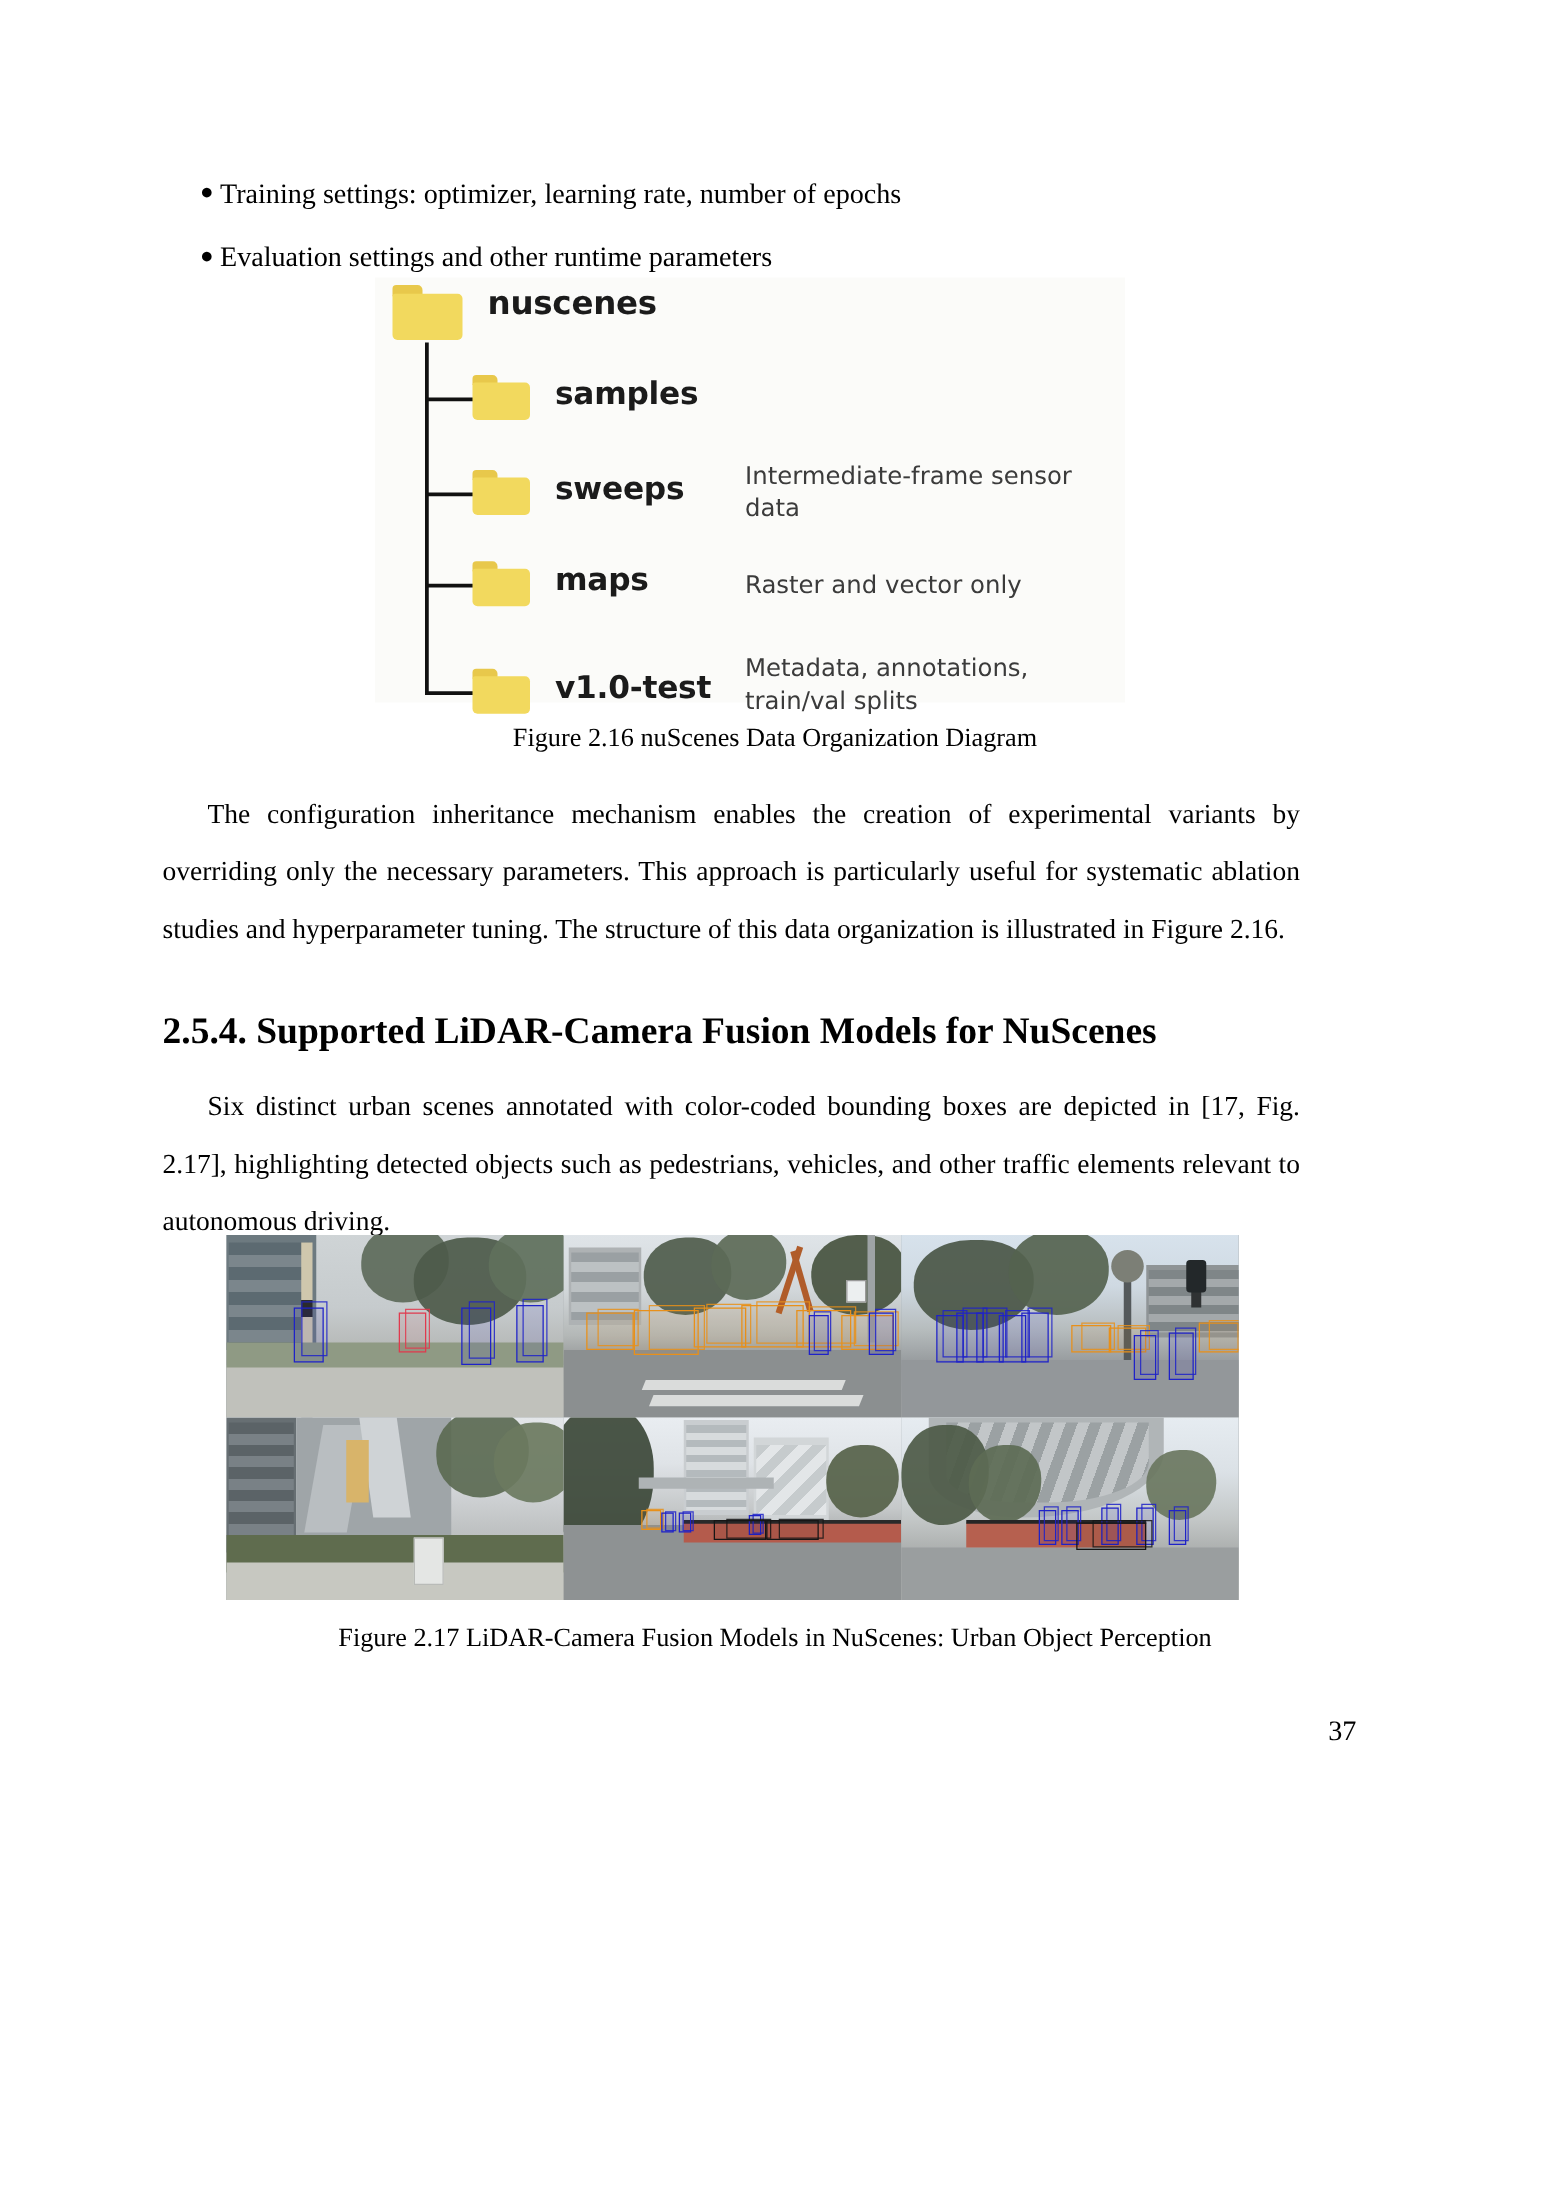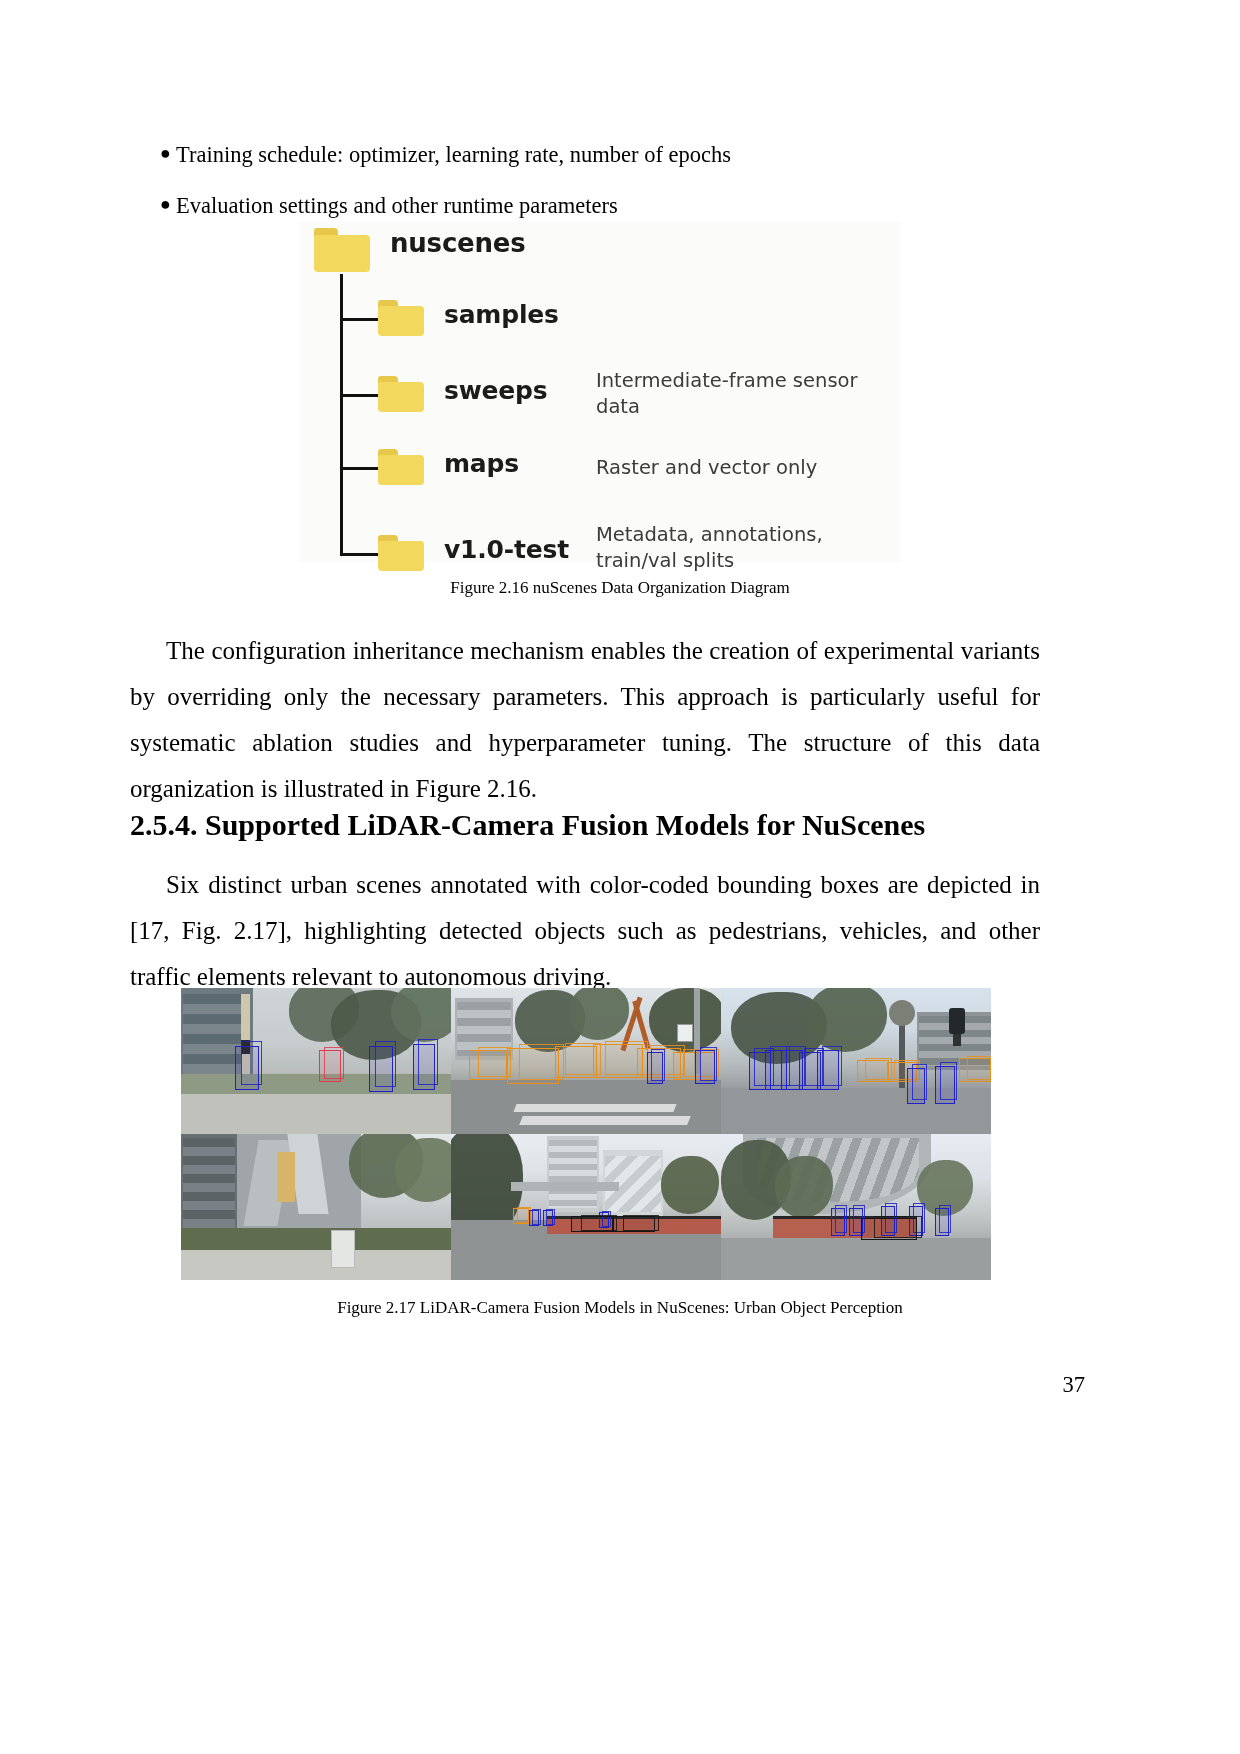--- a/index.html
+++ b/index.html
@@ -112,29 +112,29 @@
     position: absolute;
     background: #111111;
     height: 3px;
   }
 
   
   .caption {
     position: absolute;
     width: 100%;
     text-align: center;
-    font-size: 17px;
+    font-size: 21px;
   }
 
   
   .para {
     position: absolute;
     left: 130px;
     width: 910px;
-    font-size: 25px;
+    font-size: 22px;
     line-height: 46px;
     text-align: justify;
     text-justify: inter-word;
   }
   .para .indent { display: inline-block; width: 36px; }
 
   .heading {
     position: absolute;
     left: 130px;
     width: 910px;
@@ -211,21 +211,21 @@
   }
 </style>
 </head>
 <body>
 
 <div class="page">
 
   <div class="bullet-list">
     <div class="bullet-row">
       <span class="bullet-dot">●</span>
-      <span class="bullet-text">Training schedule: optimizer, learning rate, number of epochs</span>
+      <span class="bullet-text">Training settings: optimizer, learning rate, number of epochs</span>
     </div>
     <div class="bullet-row">
       <span class="bullet-dot">●</span>
       <span class="bullet-text">Evaluation settings and other runtime parameters</span>
     </div>
   </div>
 
   <div class="tree-figure">
 
     <div class="tree-node" style="left:14px; top:6px;">

